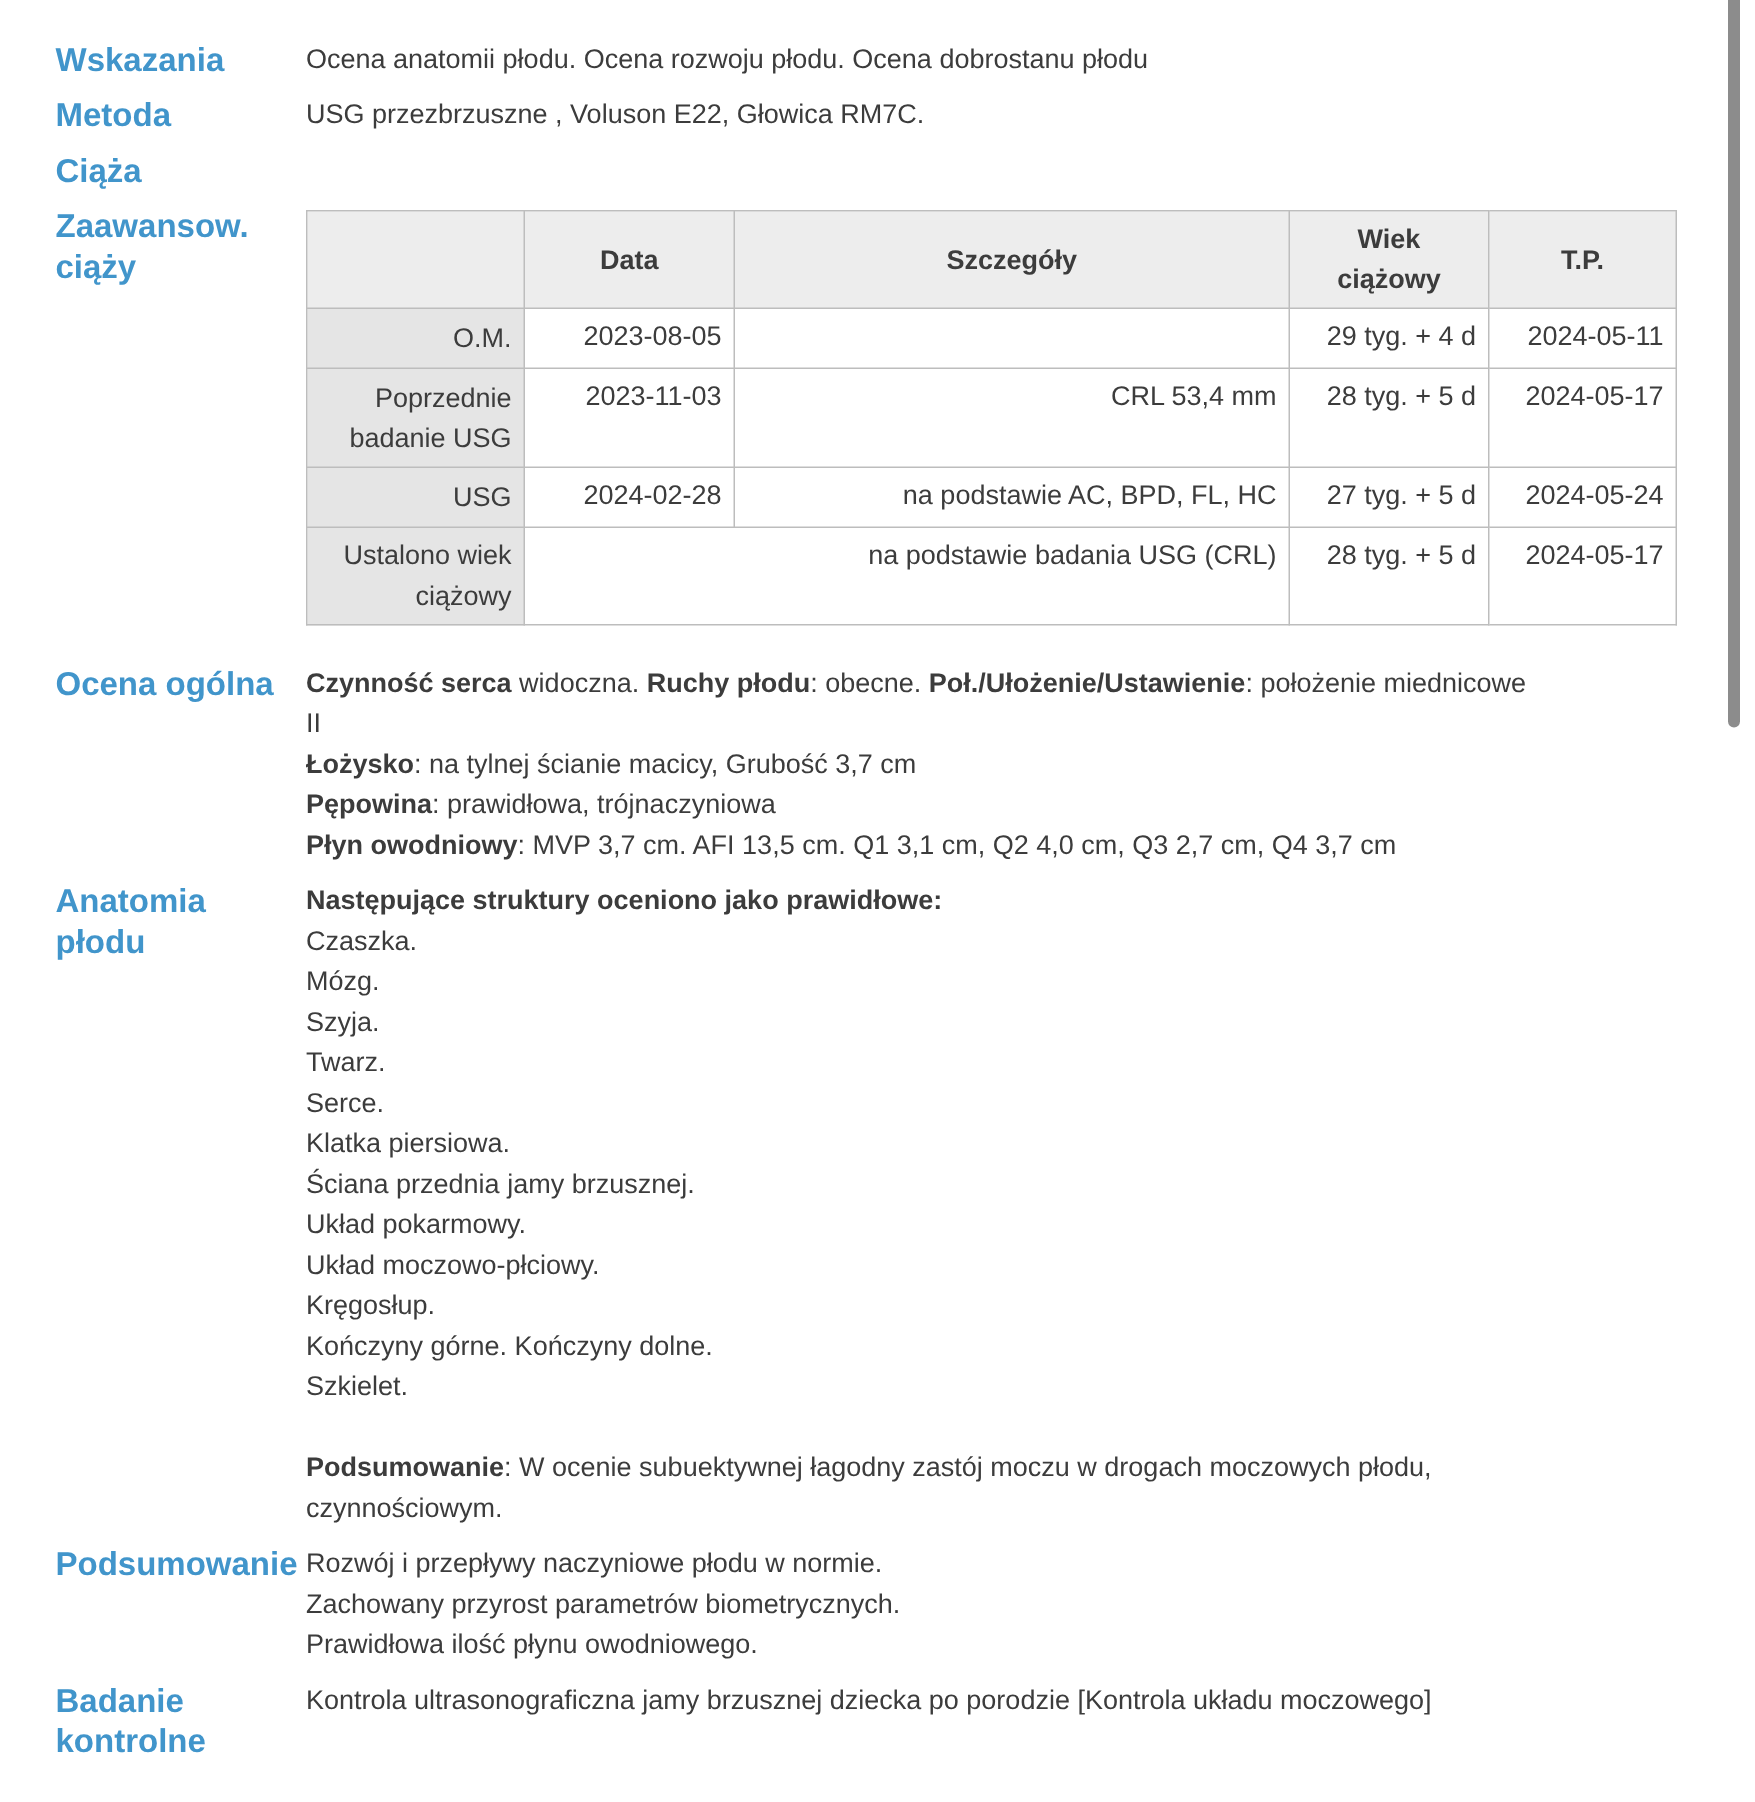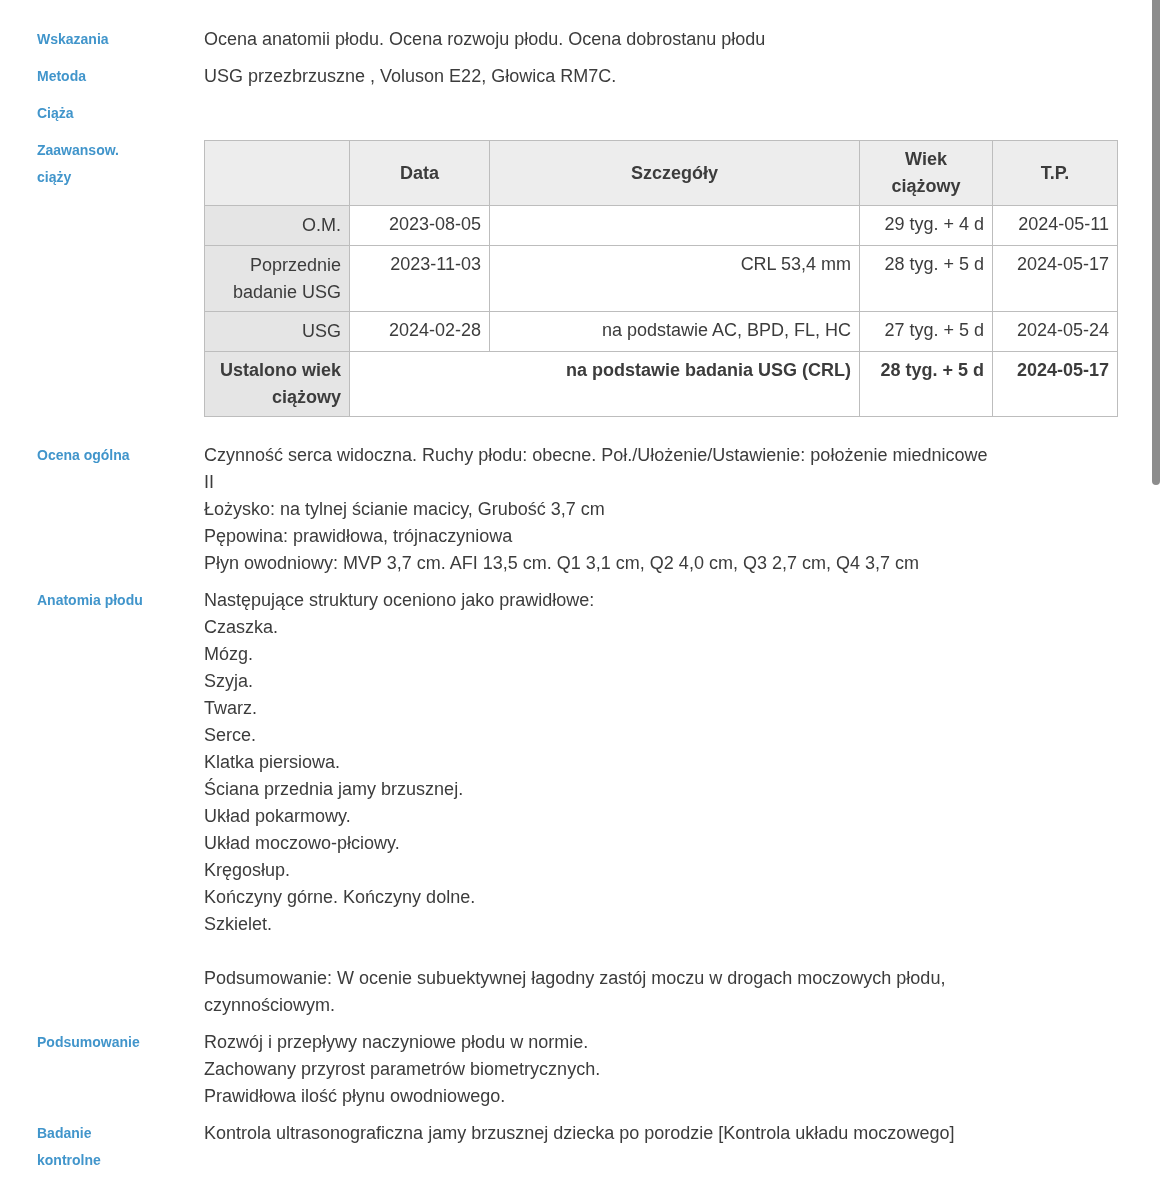--- a/index.html
+++ b/index.html
@@ -8,26 +8,26 @@
     width: 1170px; height: 1201px;
     position: relative; overflow: hidden;
     font-family: "Liberation Sans", sans-serif;
     color: #3c3c3c;
   }
   .report { padding: 26px 0 0 37px; width: 1117px; }
   .section-row { display: flex; align-items: flex-start; margin-bottom: 10px; }
   .section-label {
     flex: 0 0 167px; width: 167px;
     color: #4195cb; font-weight: bold;
-    font-size: 14px; line-height: 27px;
+    font-size: 22px; line-height: 27px;
     padding-right: 8px;
   }
   .section-content { flex: 0 0 913px; width: 913px; font-size: 18px; line-height: 27px; }
   .text-line { min-height: 27px; white-space: pre-wrap; }
-  .bold { font-weight: normal; }
+  .bold { font-weight: bold; }
 
   table.gest-table {
     border-collapse: collapse; table-layout: fixed;
     width: 913px; margin: 3px 0 15px 0;
   }
   .gest-table col.c1 { width: 145px; }
   .gest-table col.c2 { width: 140px; }
   .gest-table col.c3 { width: 370px; }
   .gest-table col.c4 { width: 133px; }
   .gest-table col.c5 { width: 125px; }
@@ -40,21 +40,21 @@
     background: #ededed; font-weight: bold;
     text-align: center; vertical-align: middle;
     height: 64px;
   }
   .gest-table td { vertical-align: top; background: #ffffff; }
   .gest-table td.head-cell {
     background: #e5e5e5; text-align: right; vertical-align: middle;
   }
   .gest-table td.align-center { text-align: right; }
   .gest-table td.align-left { text-align: right; }
-  .gest-table tr.row-bold td { font-weight: bold; }
+  .gest-table tr.row-bold td { font-weight: normal; }
 
   .scrollbar-thumb {
     position: absolute; top: 0; right: 10px;
     width: 8px; height: 485px;
     background: #8c8c8c;
     border-radius: 0 0 4px 4px;
   }
 </style>
 </head>
 <body>

